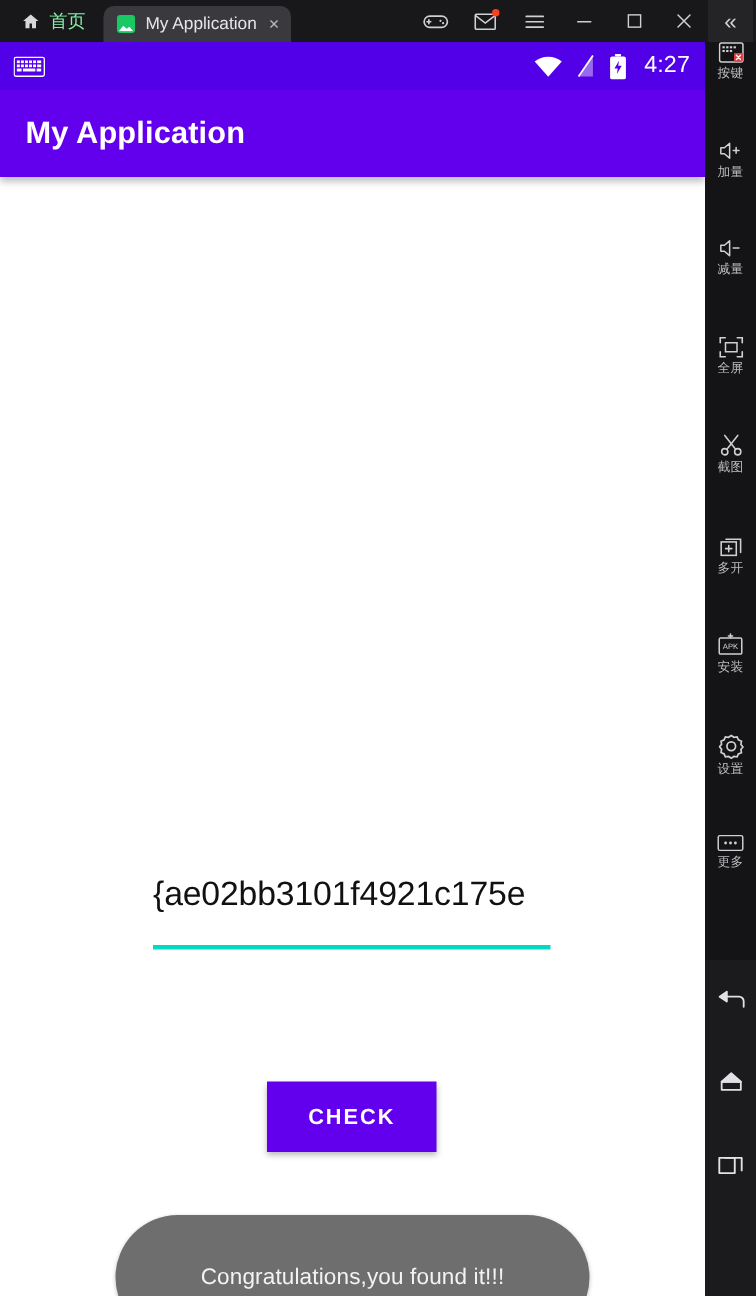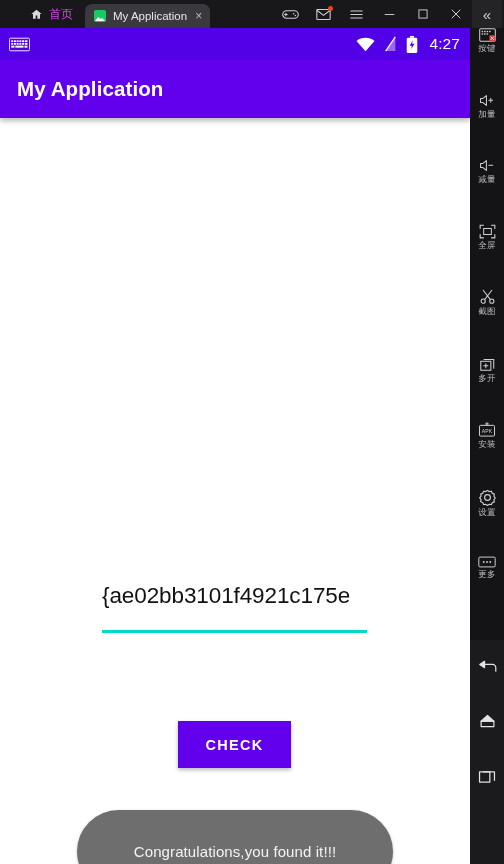--- a/index.html
+++ b/index.html
@@ -30,22 +30,22 @@
     height: 28px;
     background: #18181a;
     display: flex;
     align-items: flex-end;
   }
   .tb-home {
     display: flex;
     align-items: center;
     gap: 6px;
     height: 28px;
-    padding: 0 12px 0 30px;
-    color: #d946ef;
+    padding: 0 12px 0 14px;
+    color: #86efac;
     font-size: 12px;
   }
   .tb-home .ic { display: block; }
   .tb-tabs {
     display: flex;
     align-items: flex-end;
     height: 28px;
   }
   .tab {
     display: flex;

